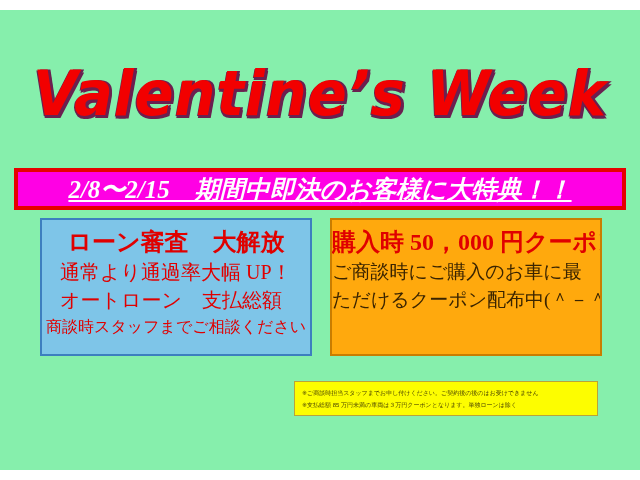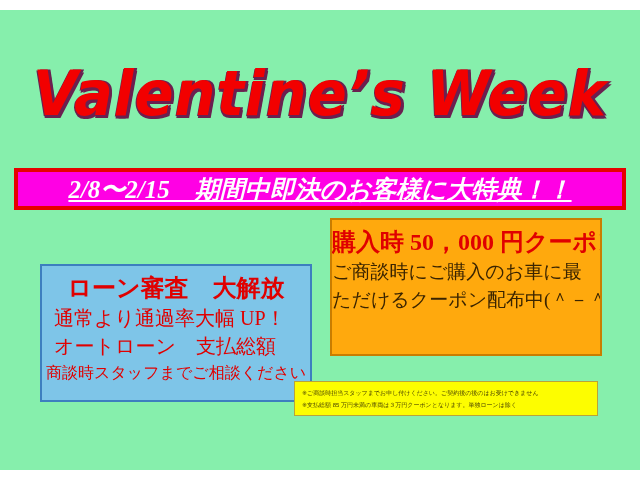--- a/index.html
+++ b/index.html
@@ -92,21 +92,20 @@
     box-sizing: border-box;
     overflow: hidden;
   }
   #box-loan {
     left: 40px;
     top: 208px;
     width: 272px;
     height: 138px;
     background: #7ec5e8;
     border: 2px solid #3d7fbf;
-    margin-top: 46px;
   }
   #box-coupon {
     left: 330px;
     top: 208px;
     width: 272px;
     height: 138px;
     background: #ffa90d;
     border: 2px solid #c97d00;
   }
 
@@ -118,21 +117,21 @@
     font-size: 24px;
     line-height: 32px;
     margin-top: 6px;
     white-space: nowrap;
   }
   #box-loan .box-line {
     color: #e00000;
     font-family: "Liberation Serif", "DejaVu Serif", serif;
     font-size: 20px;
     line-height: 28px;
-    padding-left: 12px;
+    padding-left: 18px;
     white-space: nowrap;
   }
   #box-loan .box-line.small {
     font-size: 16px;
     line-height: 26px;
     padding-left: 4px;
   }
   #box-coupon .box-line {
     color: #3a2400;
     font-family: "Liberation Serif", "DejaVu Serif", serif;

